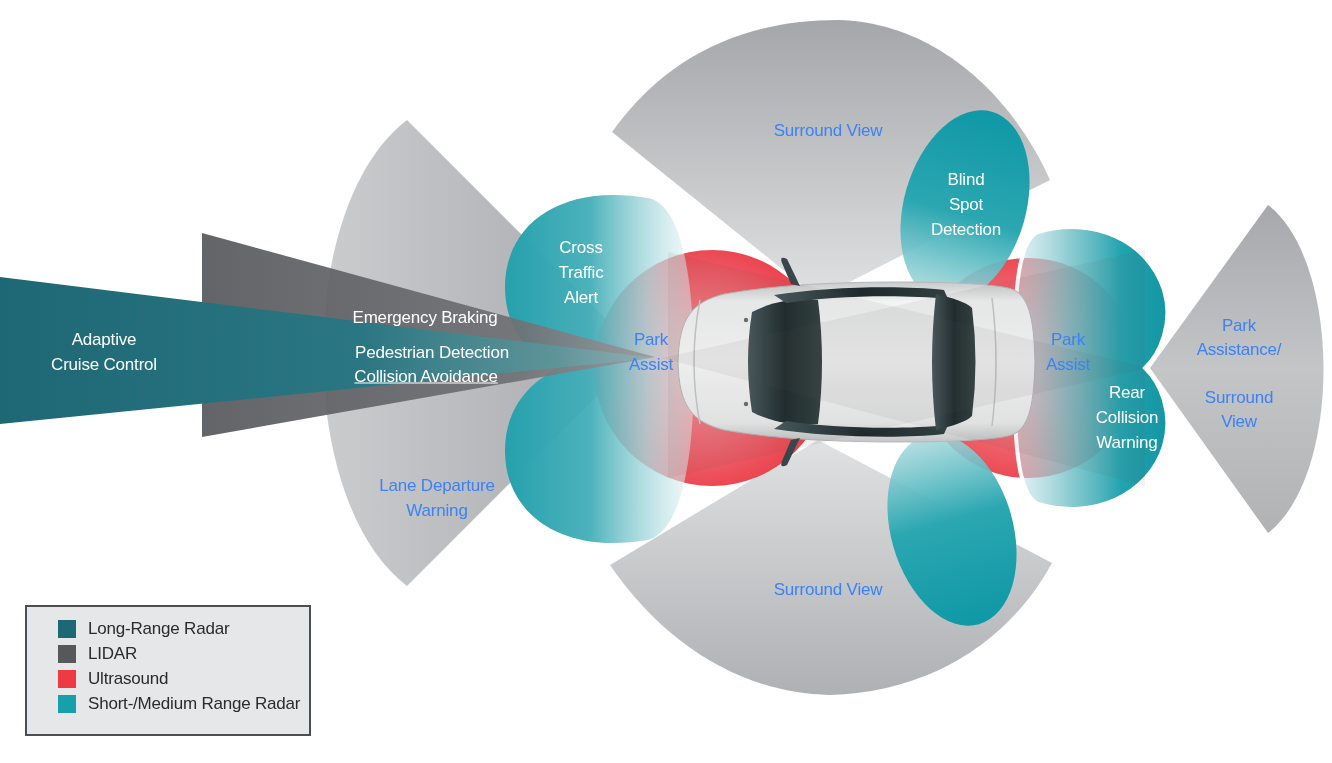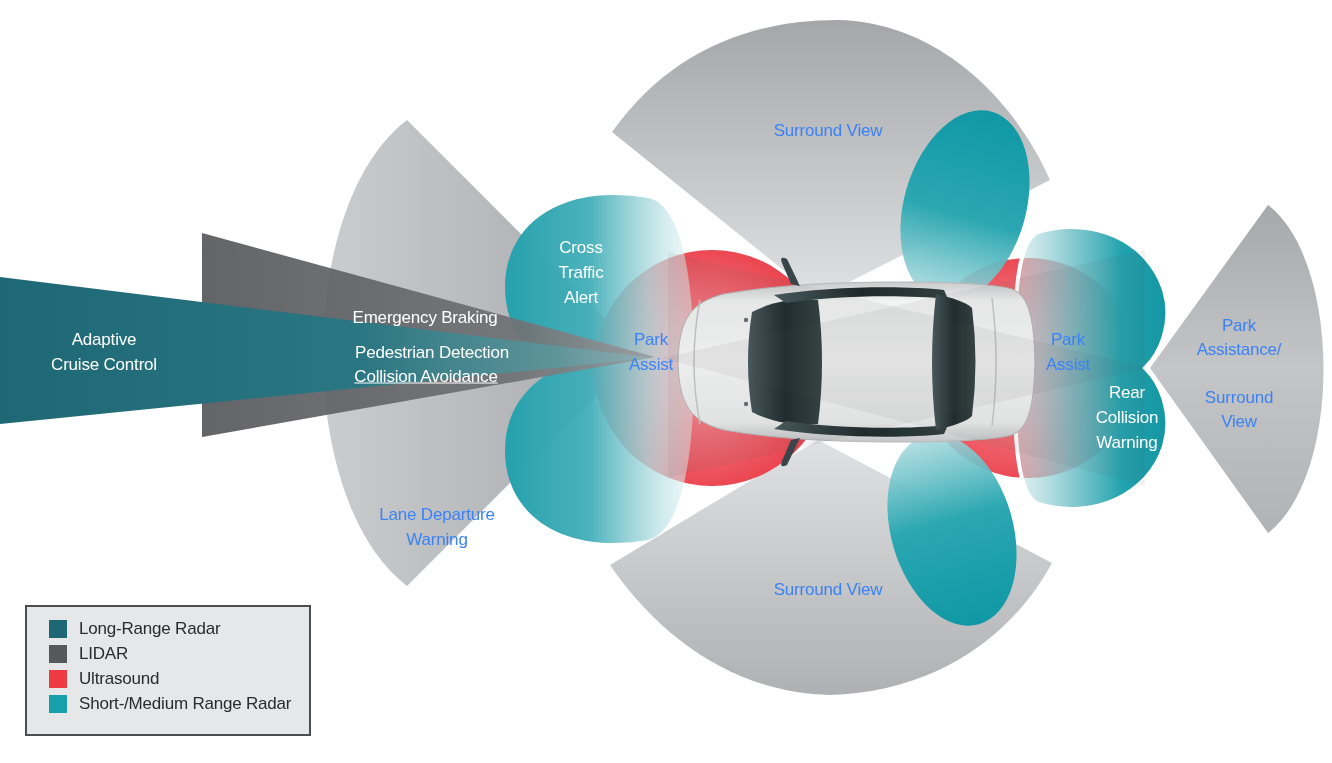--- a/index.html
+++ b/index.html
@@ -15,21 +15,21 @@
     pointer-events:none;
   }
   .lt-white{color:#ffffff;}
   .lt-dark{color:#3b82f6;}
   .lbl-pasv{line-height:24px;}
   .legend{
     position:absolute;left:25px;top:605px;width:286px;height:131px;
     background:#e6e7e8;border:2px solid #4d4e50;box-sizing:border-box;
     padding-top:9px;
   }
-  .legend-row{display:flex;align-items:center;height:25px;padding-left:22px;}
+  .legend-row{display:flex;align-items:center;height:25px;padding-left:31px;}
   .legend-swatch{width:18px;height:18px;margin-right:12px;flex:0 0 auto;}
   .legend-label{font-size:17px;color:#2b2b2c;letter-spacing:-0.2px;}
 </style>
 </head>
 <body>
 
 <div class="canvas">
 
   <svg width="1332" height="763" viewBox="0 0 1332 763">
     <defs>
@@ -142,28 +142,31 @@
 
     <path d="M 662 358 L 1145 250 L 1145 486 Z" fill="#585a5c" opacity="0.08"></path>
     <path d="M 1148 368 L 668 252 L 668 478 Z" fill="#585a5c" opacity="0.08"></path>
   </svg>
 
   <div class="zone-label lt-white" style="left:104px;top:352px;">Adaptive
 Cruise Control</div>
   <div class="zone-label lt-white" style="left:425px;top:317px;">Emergency Braking</div>
   <div class="zone-label lt-white" style="left:432px;top:352px;">Pedestrian Detection</div>
   <div class="zone-label lt-white" style="left:426px;top:376px;text-decoration:underline;">Collision Avoidance</div>
-  <div class="zone-label lt-dark" style="left:437px;top:527px;">Lane Departure
+  <div class="zone-label lt-dark" style="left:437px;top:498px;">Lane Departure
 Warning</div>
   <div class="zone-label lt-white" style="left:581px;top:272px;">Cross
 Traffic
 Alert</div>
   <div class="zone-label lt-dark" style="left:651px;top:352px;">Park
 Assist</div>
   <div class="zone-label lt-dark" style="left:828px;top:130px;">Surround View</div>
+  <div class="zone-label lt-white" style="left:966px;top:204px;">Blind
+Spot
+Detection</div>
   <div class="zone-label lt-dark" style="left:1068px;top:352px;">Park
 Assist</div>
   <div class="zone-label lt-white" style="left:1127px;top:417px;">Rear
 Collision
 Warning</div>
   <div class="zone-label lt-dark lbl-pasv" style="left:1239px;top:374px;">Park Assistance/
 
 Surround View</div>
   <div class="zone-label lt-dark" style="left:828px;top:589px;">Surround View</div>
 

